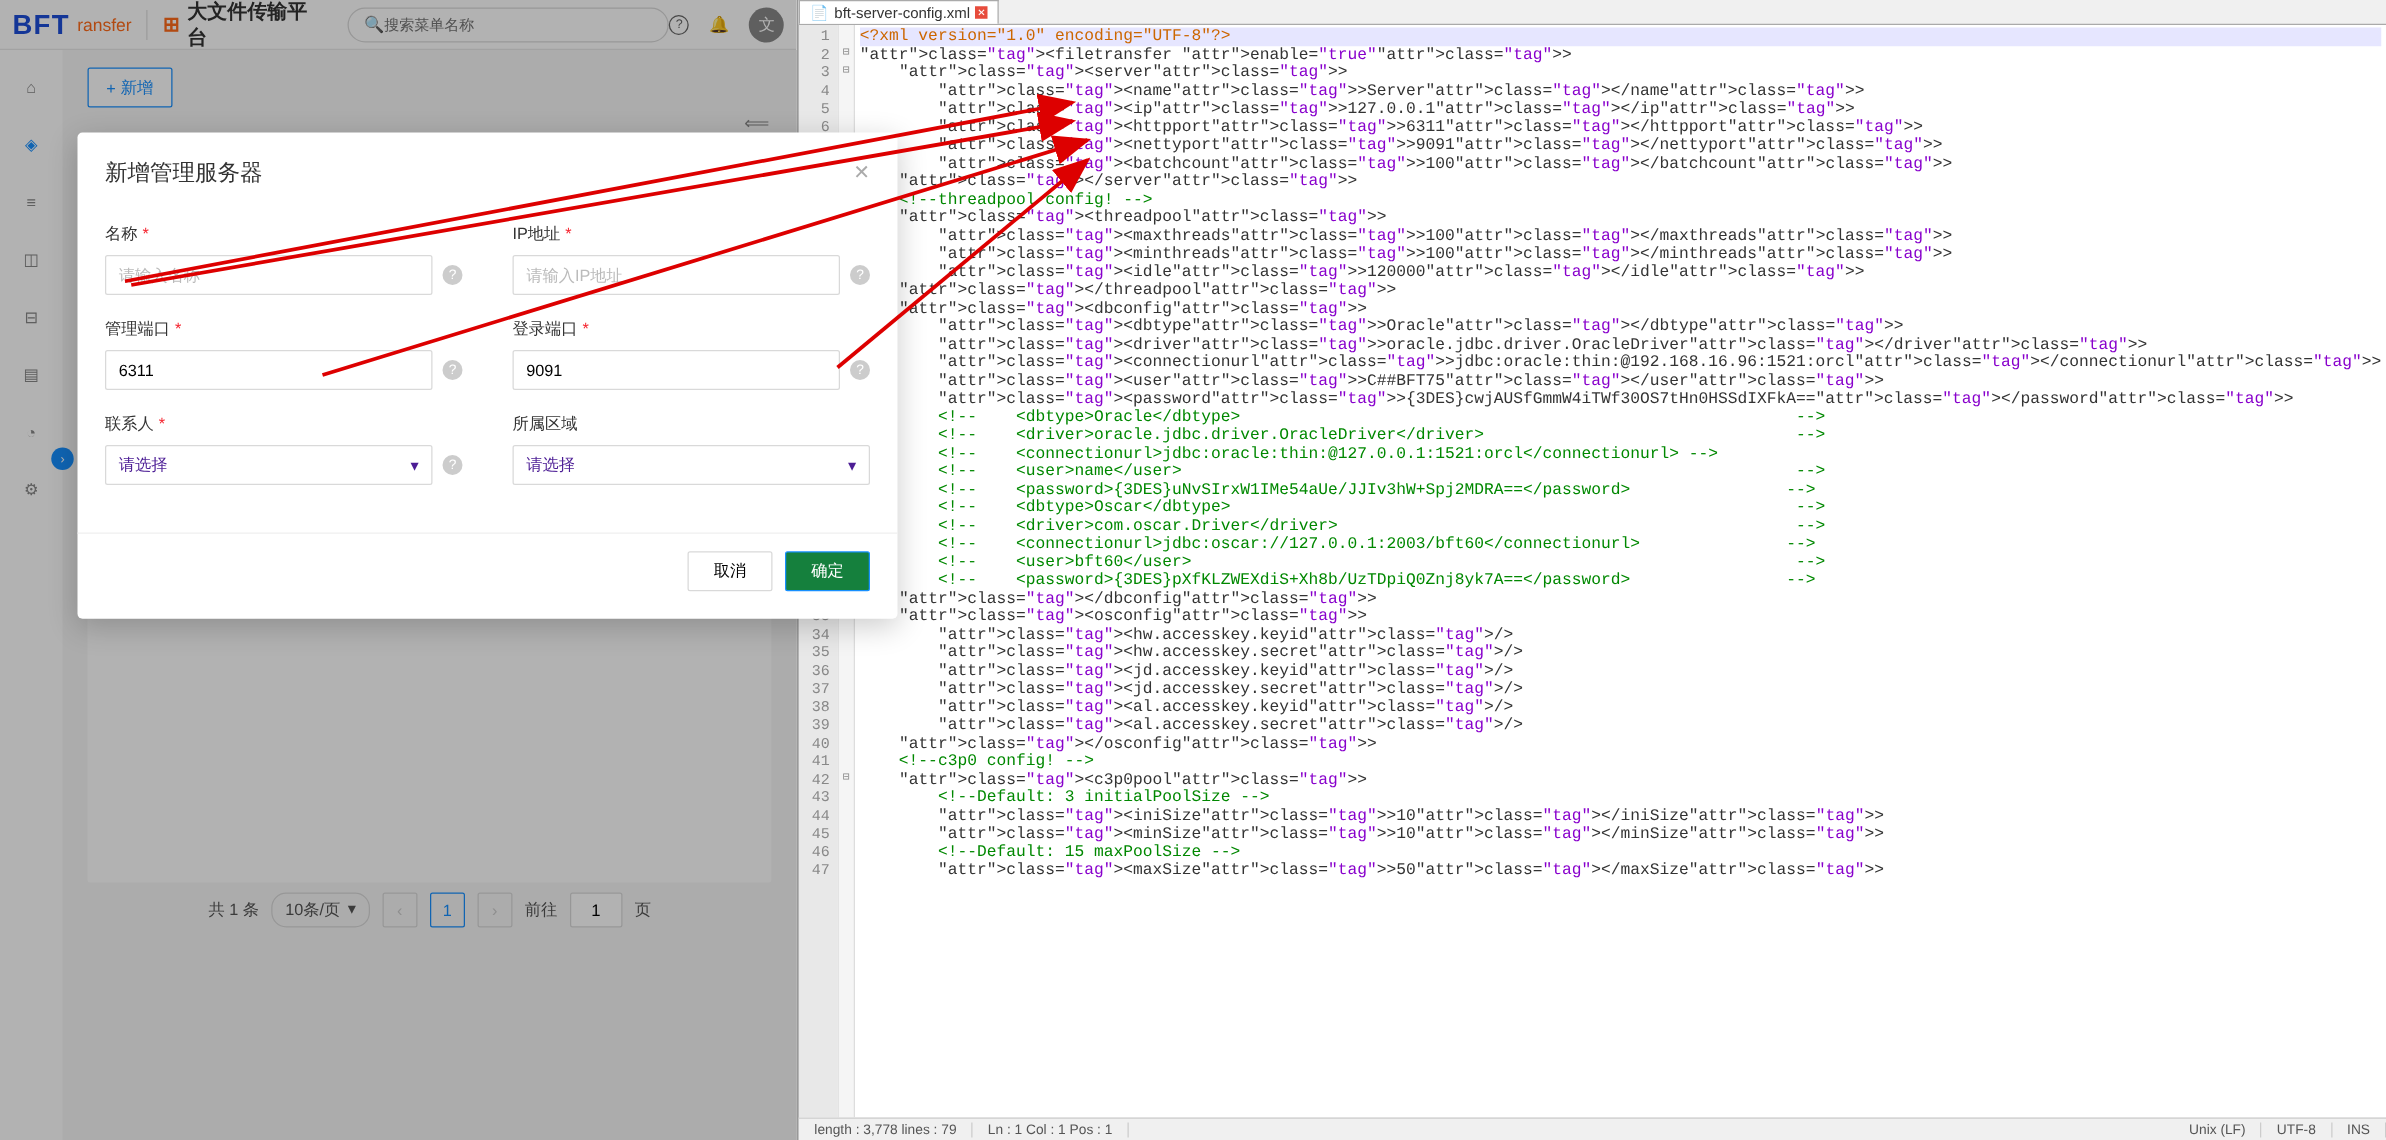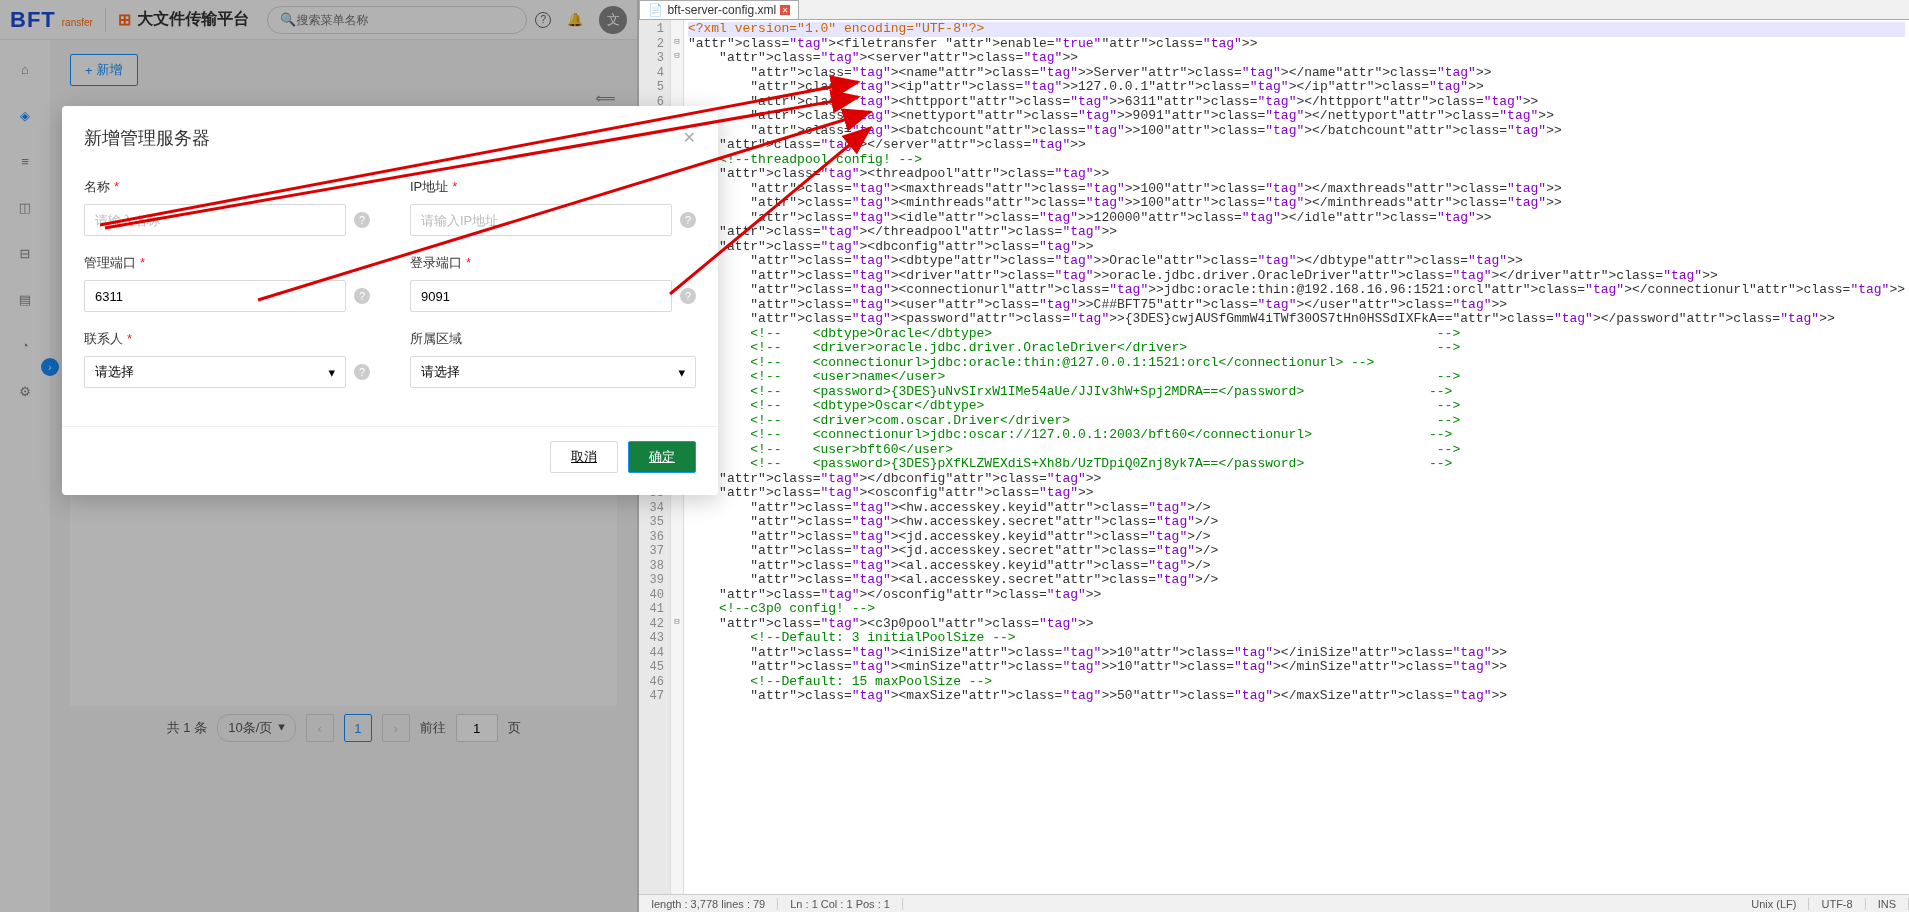--- a/index.html
+++ b/index.html
@@ -4,21 +4,21 @@
   <style>
     * { margin: 0; padding: 0; box-sizing: border-box; }
     body { font-family: "Microsoft YaHei", Arial, sans-serif; font-size: 13px; color: #333; background: #fff; overflow: hidden; }
     .app { display: flex; width: 1909px; height: 912px; }
     
     
     .left-panel { width: 780px; height: 100%; display: flex; flex-direction: column; background: #f7f7f7; position: relative; }
     .left-header { height: 40px; display: flex; align-items: center; padding: 0 10px; background: #fff; border-bottom: 1px solid #e8e8e8; }
     .logo { display: flex; align-items: center; gap: 6px; }
     .logo-bft { font-weight: bold; font-size: 22px; color: #1d4ed8; letter-spacing: 1px; }
-    .logo-sub { font-size: 10px; color: #ff6b1a; align-self: flex-end; margin-bottom: 5px; text-align: right; }
+    .logo-sub { font-size: 14px; color: #ff6b1a; align-self: flex-end; margin-bottom: 5px; text-align: right; }
     .divider-v { width: 1px; height: 24px; background: #e0e0e0; margin: 0 12px; }
     .platform-name { display: flex; align-items: center; gap: 6px; font-size: 16px; font-weight: bold; }
     .platform-icon { color: #ff6b1a; font-size: 16px; }
     .search-box { margin-left: 18px; width: 260px; height: 28px; border: 1px solid #d9d9d9; border-radius: 14px; display: flex; align-items: center; padding: 0 12px; color: #bbb; }
     .search-box input { border: none; outline: none; width: 100%; font-size: 12px; background: transparent; }
     .header-icons { margin-left: auto; display: flex; align-items: center; gap: 16px; color: #666; }
     .header-icons .icon-circle { width: 16px; height: 16px; border: 1.5px solid #666; border-radius: 50%; display: flex; align-items: center; justify-content: center; font-size: 10px; }
     .avatar { width: 28px; height: 28px; border-radius: 50%; background: #888; color: #fff; display: flex; align-items: center; justify-content: center; font-size: 13px; }
     
     .left-body { flex: 1; display: flex; position: relative; }
@@ -47,24 +47,24 @@
     .modal-header { padding: 20px 22px; font-size: 18px; font-weight: 500; position: relative; }
     .modal-close { position: absolute; top: 22px; right: 22px; color: #aaa; font-size: 16px; cursor: pointer; }
     .modal-body { padding: 8px 22px 20px; }
     .form-row { display: flex; gap: 40px; margin-bottom: 18px; }
     .form-item { flex: 1; }
     .form-label { font-size: 13px; color: #333; margin-bottom: 8px; display: block; }
     .required { color: #f5222d; margin-left: 4px; }
     .input-wrap { display: flex; align-items: center; gap: 8px; }
     .form-input { flex: 1; height: 32px; border: 1px solid #d9d9d9; border-radius: 2px; padding: 0 10px; font-size: 13px; outline: none; }
     .form-input::placeholder { color: #bbb; }
-    .form-select { flex: 1; height: 32px; border: 1px solid #d9d9d9; border-radius: 2px; padding: 0 10px; font-size: 13px; color: #000000; display: flex; align-items: center; justify-content: space-between; }
+    .form-select { flex: 1; height: 32px; border: 1px solid #d9d9d9; border-radius: 2px; padding: 0 10px; font-size: 13px; color: #4c1d95; display: flex; align-items: center; justify-content: space-between; }
     .help-icon { width: 16px; height: 16px; border-radius: 50%; background: #ccc; color: #fff; font-size: 11px; display: flex; align-items: center; justify-content: center; }
     .modal-footer { padding: 14px 22px 22px; border-top: 1px solid #f0f0f0; display: flex; justify-content: flex-end; gap: 10px; }
-    .btn { padding: 6px 20px; border-radius: 2px; font-size: 13px; cursor: pointer; border: 1px solid #d9d9d9; background: #fff; text-decoration: underline; }
+    .btn { padding: 6px 20px; border-radius: 2px; font-size: 13px; cursor: pointer; border: 1px solid #d9d9d9; background: #fff; }
     .btn.primary { background: #15803d; border-color: #1890ff; color: #fff; }
     
     
     .right-panel { flex: 1; display: flex; flex-direction: column; border-left: 2px solid #999; background: #fff; font-family: "Courier New", monospace; font-size: 13px; }
     .tab-bar { height: 20px; background: #f0f0f0; display: flex; align-items: flex-end; border-bottom: 1px solid #aaa; }
     .file-tab { display: flex; align-items: center; gap: 4px; padding: 2px 8px; background: #fff; border: 1px solid #aaa; border-bottom: none; font-size: 12px; font-family: Arial; }
     .file-tab .x-icon { width: 10px; height: 10px; background: #e74c3c; color: #fff; font-size: 8px; display: flex; align-items: center; justify-content: center; }
     .code-area { flex: 1; display: flex; overflow: hidden; }
     .line-nums { background: #e8e8e8; color: #888; text-align: right; padding: 2px 6px 2px 10px; line-height: 14.5px; font-size: 12px; user-select: none; white-space: pre; }
     .fold-col { width: 14px; background: #f5f5f5; border-right: 1px solid #ddd; border-left: 1px solid #ddd; line-height: 14.5px; font-size: 9px; color: #888; text-align: center; white-space: pre; }

